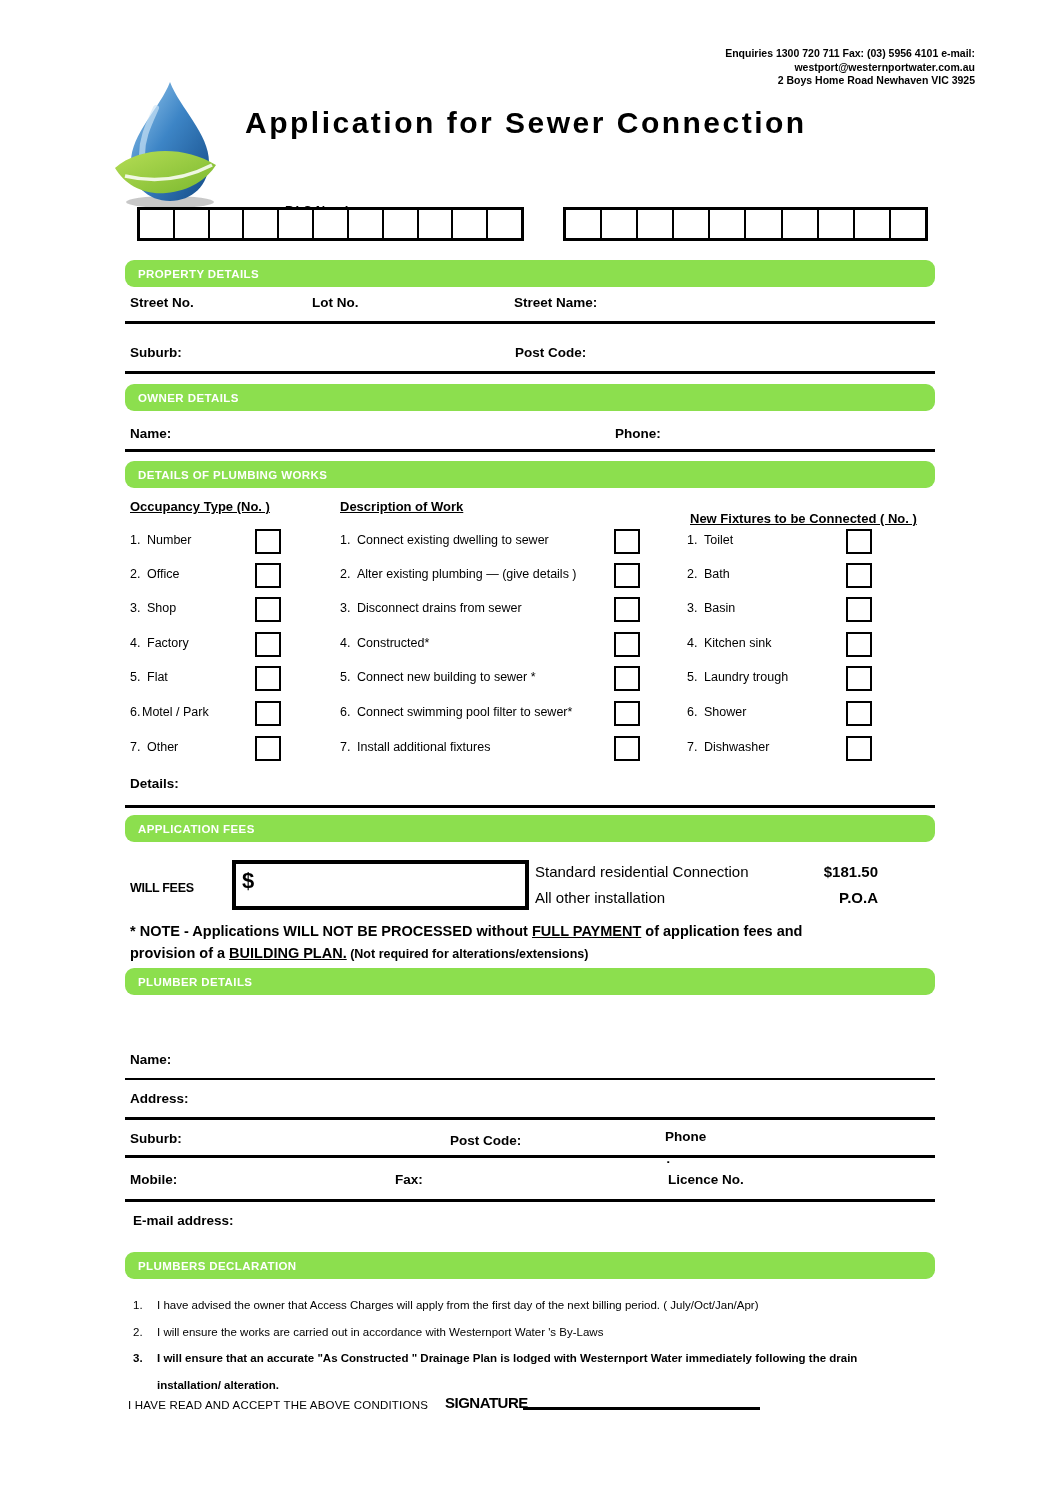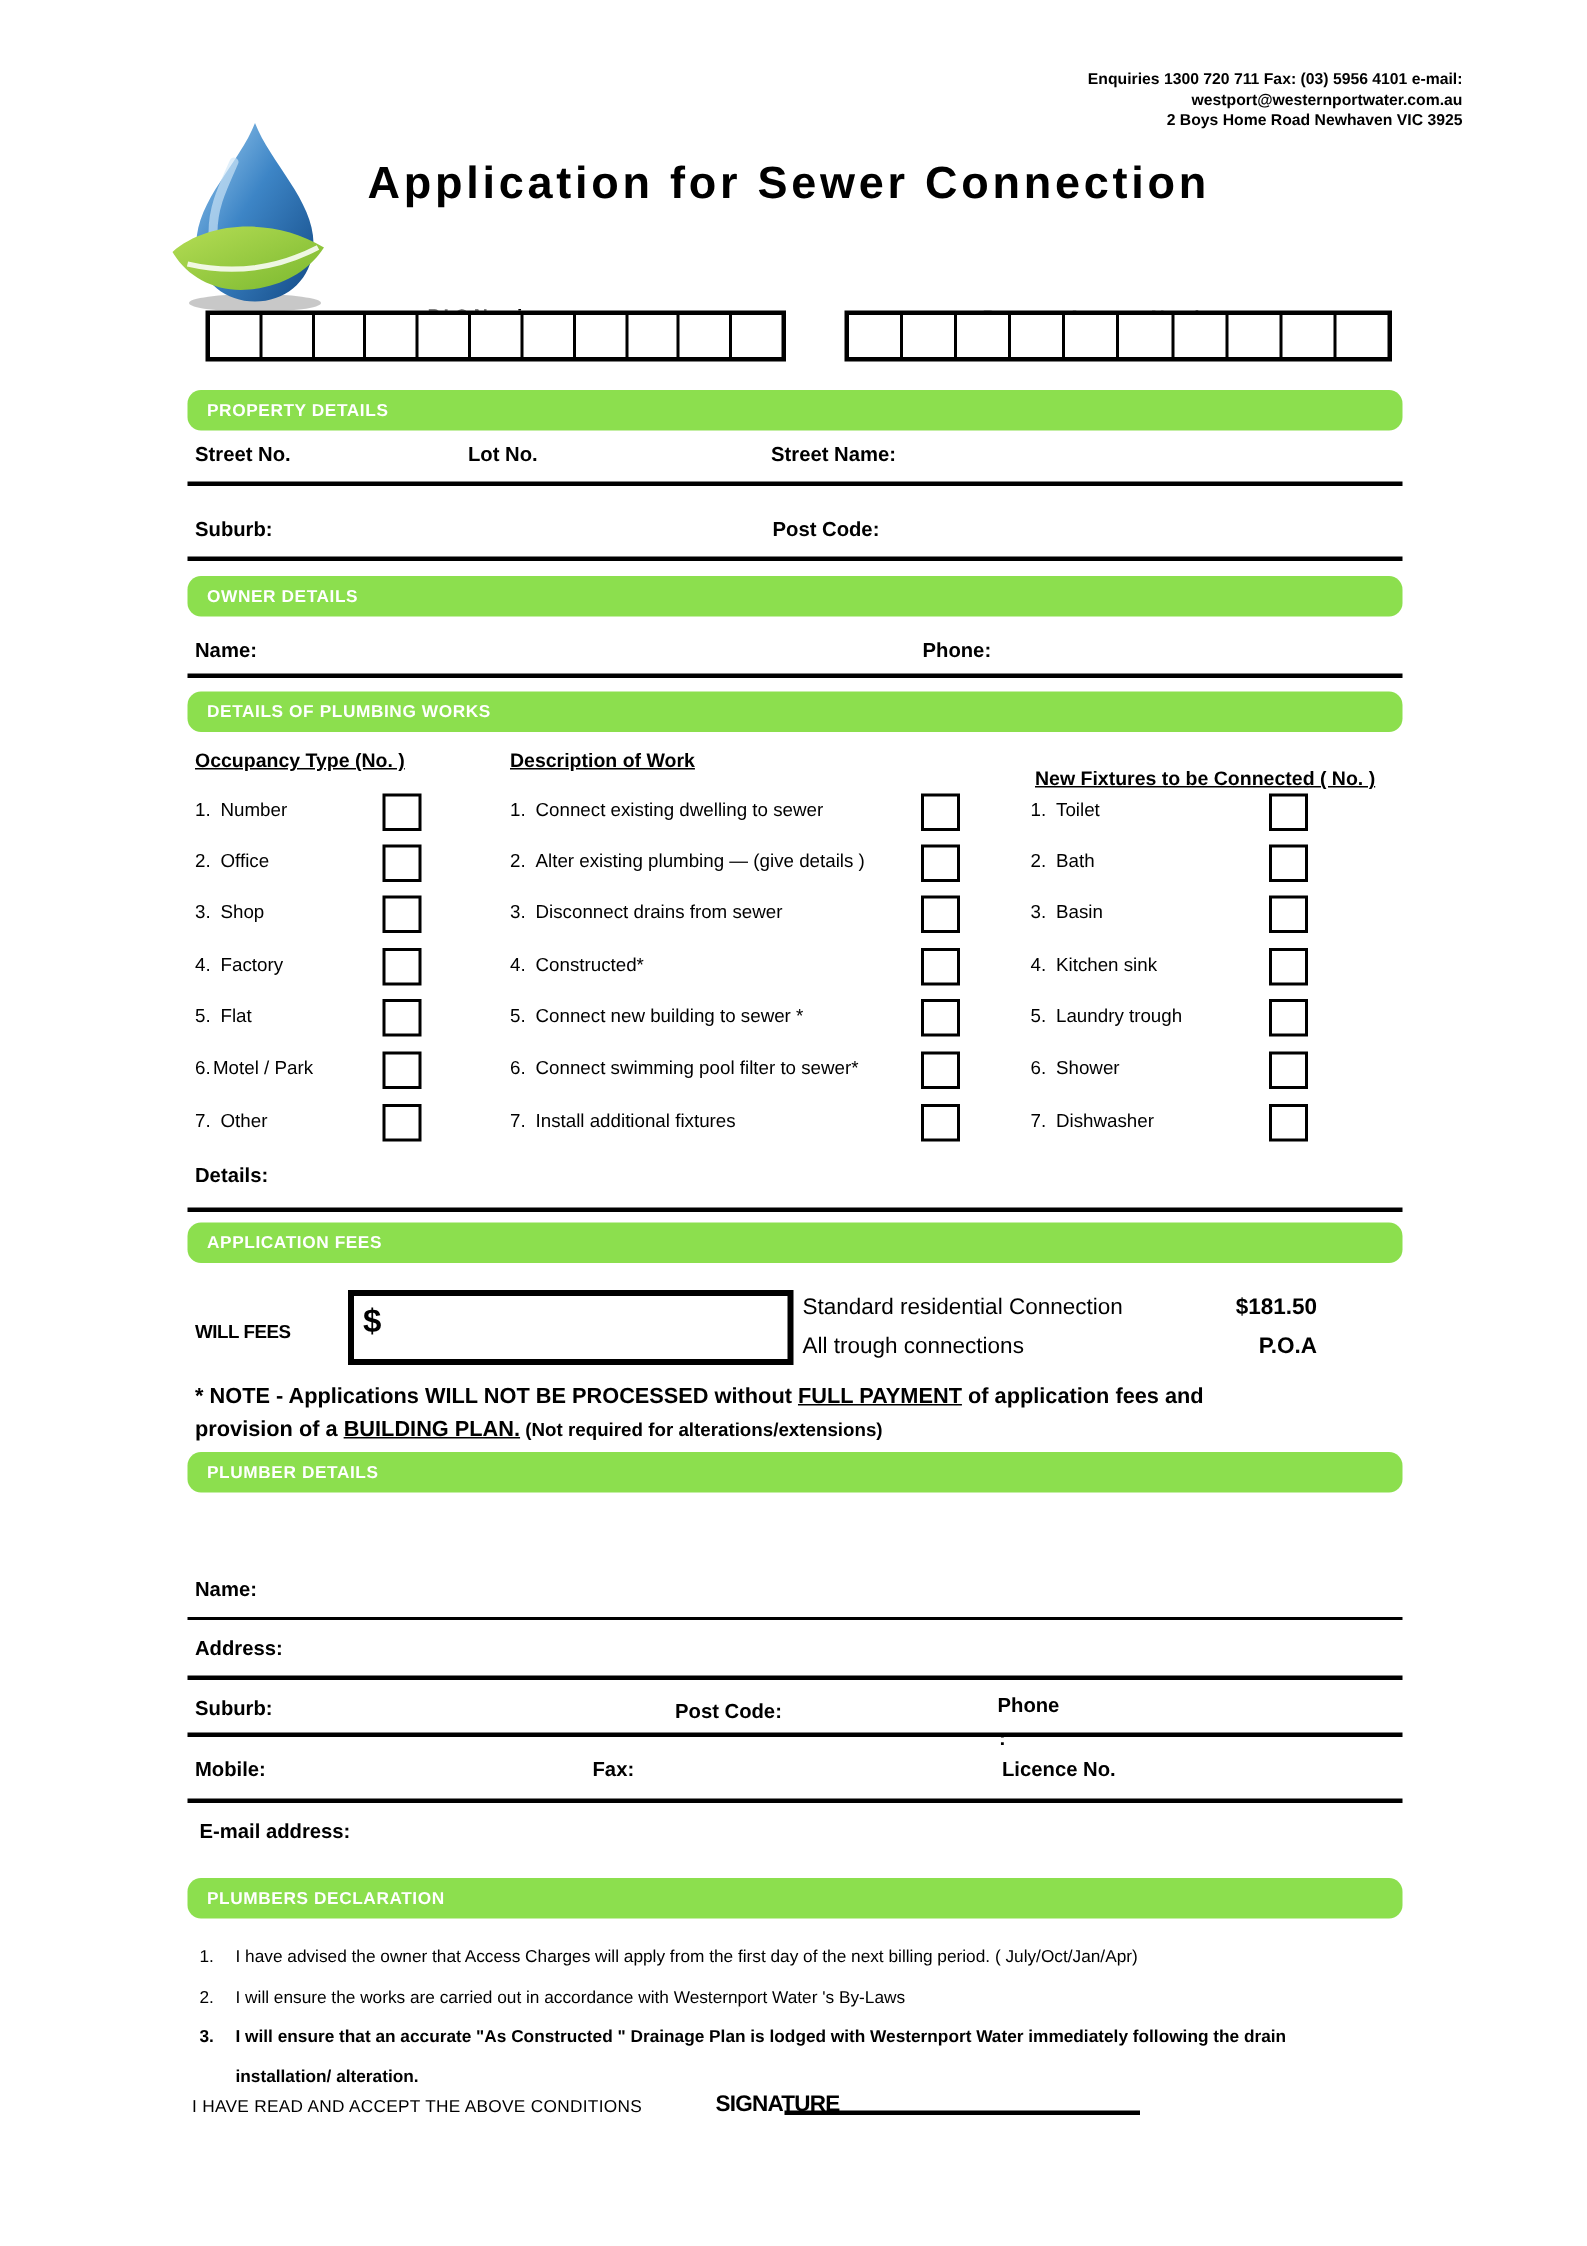--- a/index.html
+++ b/index.html
@@ -27,21 +27,21 @@
   .feeamt{font-size:15px;font-weight:bold;text-align:right;width:78px;}
   .note{left:130px;top:920px;width:695px;font-size:14.5px;font-weight:bold;line-height:22px;}
   .note .u{text-decoration:underline;}
   .note .small{font-size:12.5px;}
   .para{left:130px;top:1001px;width:788px;font-size:12px;line-height:27px;}
   .ditem{font-size:11.5px;line-height:27px;}
   .ditem .dnum{position:absolute;left:133px;}
   .ditem .dtxt{position:absolute;left:157px;width:740px;white-space:normal;}
   .bold{font-weight:bold;}
   .accept{left:128px;top:1399px;font-size:11.5px;letter-spacing:.2px;white-space:nowrap;}
-  .sig{left:445px;top:1394px;font-size:15px;font-weight:bold;letter-spacing:-0.5px;margin-left:32px;}
+  .sig{left:445px;top:1394px;font-size:15px;font-weight:bold;letter-spacing:-0.5px;}
 </style>
 </head>
 <body>
 
 <div class="page">
 
   <div class="abs contact">
     <div>Enquiries 1300 720 711  Fax:  (03)  5956 4101 e-mail:</div>
     <div>westport@westernportwater.com.au</div>
     <div>2 Boys Home Road Newhaven  VIC  3925</div>
@@ -169,21 +169,21 @@
 
   <div class="abs lbl" style="left:130px;top:776px;">Details:</div>
   <div class="abs line" style="left:125px;top:805px;width:810px;"></div>
 
   <div class="abs banner" style="top:815px;">APPLICATION FEES</div>
   <div class="abs lbl" style="left:130px;top:881px;font-size:12.5px;letter-spacing:-0.3px;">WILL FEES</div>
   <div class="abs feebox"></div>
   <div class="abs dollar">$</div>
   <div class="abs feelabel" style="left:535px;top:863px;">Standard residential Connection</div>
   <div class="abs feeamt" style="left:800px;top:863px;">$181.50</div>
-  <div class="abs feelabel" style="left:535px;top:889px;">All trough connections</div>
+  <div class="abs feelabel" style="left:535px;top:889px;">All other installation</div>
   <div class="abs feeamt" style="left:800px;top:889px;">P.O.A</div>
 
   <div class="abs note"><span>* NOTE - Applications WILL NOT BE PROCESSED without </span><span class="u">FULL PAYMENT</span><span> of application fees and provision of a </span><span class="u">BUILDING PLAN.</span><span class="small"> (Not required for alterations/extensions)</span></div>
 
   <div class="abs banner" style="top:968px;">PLUMBER DETAILS</div>
 
   <div class="abs lbl" style="left:130px;top:1052px;">Name:</div>
   <div class="abs line" style="left:125px;top:1078px;width:810px;border-top-width:2px;"></div>
 
   <div class="abs lbl" style="left:130px;top:1091px;">Address:</div>

